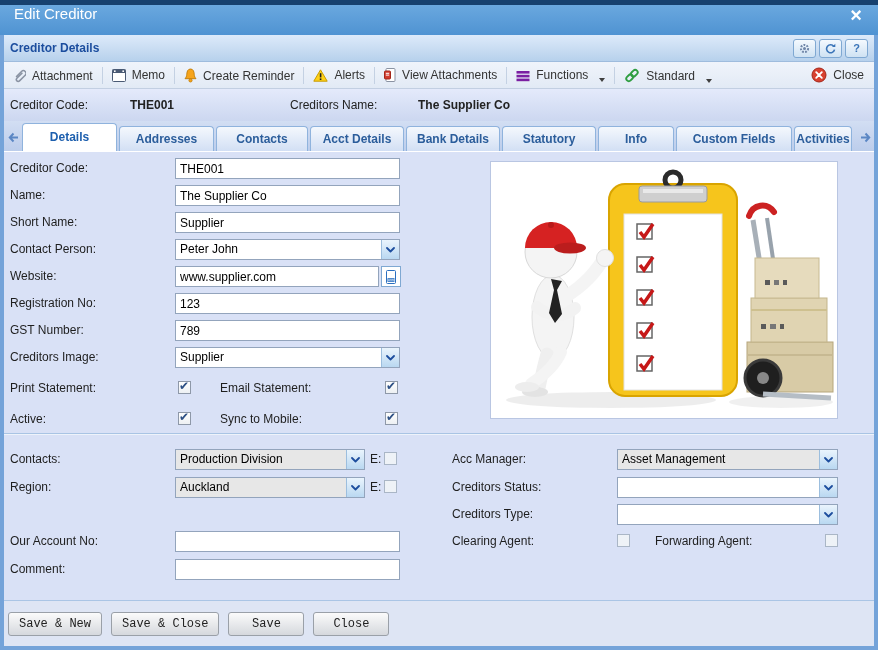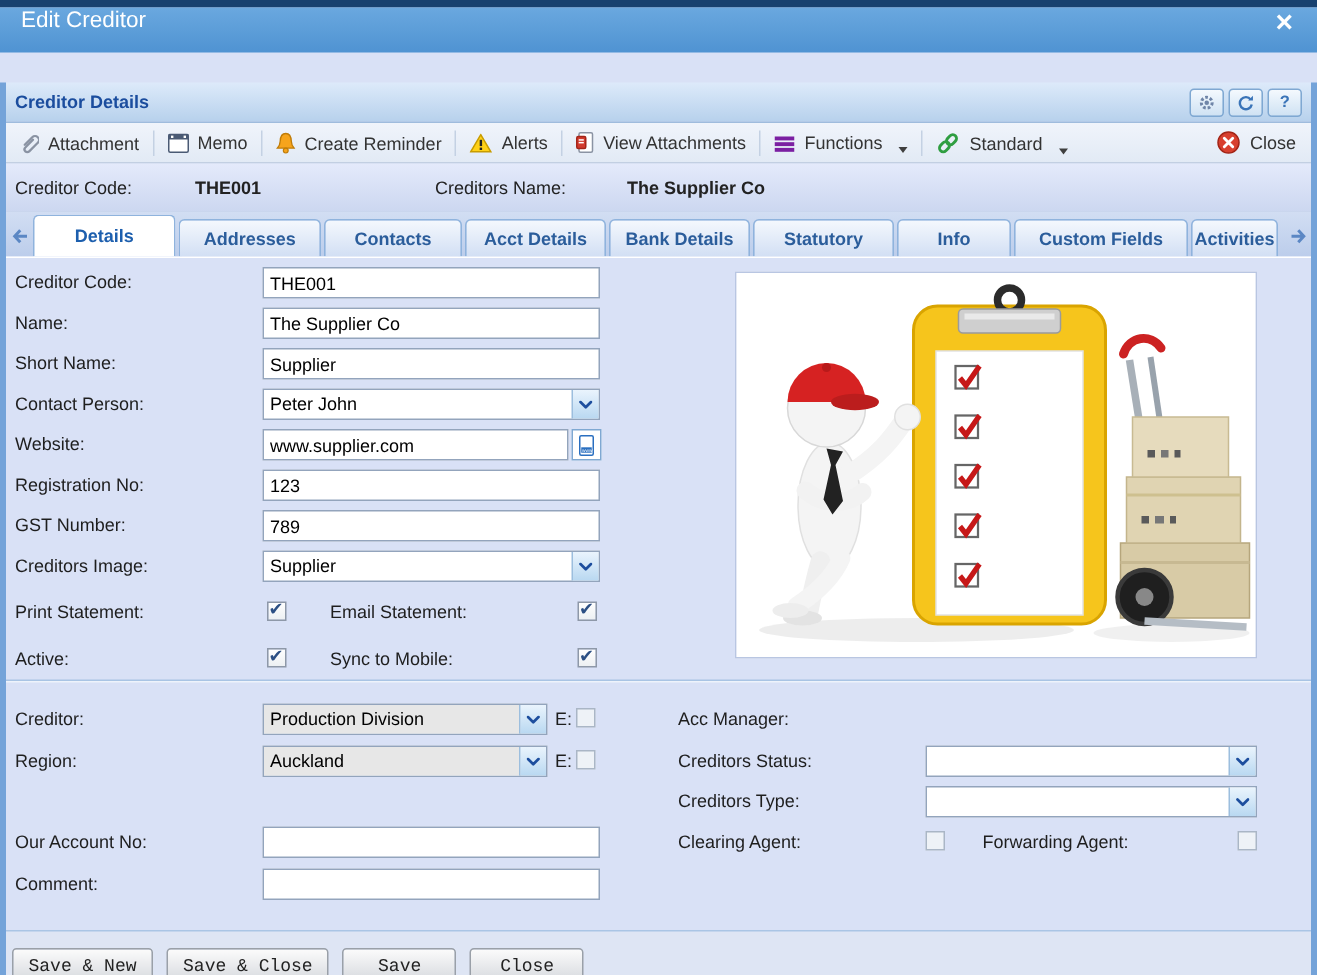--- a/index.html
+++ b/index.html
@@ -1,21 +1,21 @@
 <!DOCTYPE html>
 <html><head>
 <meta charset="utf-8">
 <style>
   html,body{margin:0;padding:0;background:#fff;font-family:"Liberation Sans",sans-serif;}
   .window{position:relative;width:878px;height:650px;background:#d9e1f6;overflow:hidden;}
   .top-strip{height:5px;background:#17416f;}
   .titlebar{height:30px;background:linear-gradient(#6aa8df,#4f93d2);display:flex;align-items:flex-start;padding:0 16px 0 14px;}
   .title{color:#fff;font-size:15px;}
   .title-close{margin-left:auto;color:#fff;font-size:20px;font-weight:bold;line-height:1;cursor:pointer;}
-  .frame{position:absolute;top:35px;left:0;right:0;bottom:0;border:4px solid #74a3d9;border-top:none;margin-top:20px;}
+  .frame{position:absolute;top:35px;left:0;right:0;bottom:0;border:4px solid #74a3d9;border-top:none;}
 
   .panel-bar{position:absolute;top:0;left:0;right:0;height:27px;background:linear-gradient(#ddeafa,#b7d1ec);border-bottom:1px solid #9fbcdd;display:flex;align-items:center;padding:0 6px;box-sizing:border-box;}
   .panel-title{color:#1b4d9e;font-weight:bold;font-size:12px;}
   .panel-btns{margin-left:auto;display:flex;gap:3px;}
   .pbtn{width:21px;height:17px;border:1px solid #7fa8d2;border-radius:3px;background:linear-gradient(#f4f9fe,#cfe2f3);display:flex;align-items:center;justify-content:center;font-size:11px;color:#3a74b8;font-weight:bold;cursor:pointer;}
 
   .toolbar{position:absolute;top:27px;left:0;right:0;height:27px;background:linear-gradient(#f0f4fb,#e2eaf5);border-bottom:1px solid #c2cfe2;display:flex;align-items:center;padding:0 10px 0 8px;font-size:12px;color:#333;box-sizing:border-box;}
   .titem{display:flex;align-items:flex-end;gap:6px;cursor:pointer;white-space:nowrap;}
   .tsep{width:1px;height:17px;background:#c4d1e3;margin:0 9px;}
   .caret{width:0;height:0;border-left:3.5px solid transparent;border-right:3.5px solid transparent;border-top:4px solid #3f3f3f;margin-left:5px;}
@@ -310,32 +310,40 @@
           <path d="M34 86 A26 26 0 0 1 86 86 Z" fill="#d62222"></path>
           <ellipse cx="79" cy="86" rx="16" ry="5.5" fill="#bb1d1d"></ellipse>
           <circle cx="60" cy="63" r="3" fill="#b81a1a"></circle>
           <path d="M60 117 l11 2 l-5 9 l5 24 l-7 9 l-6 -10 l5 -23 z" fill="#222"></path>
         </svg>
       </div>
     </div>
 
     <div class="lower">
       <div class="row" style="top:15px">
-        <span class="lbl">Creditor:</span>
+        <span class="lbl">Contacts:</span>
         <div class="combo gray" style="left:171px;width:190px">
           <span class="ctext">Production Division</span>
           <span class="cbtn">
               <svg width="9" height="6">
                 <path d="M1 1 L4.5 4.5 L8 1" fill="none" stroke="#1d4e9e" stroke-width="1.8" stroke-linecap="round" stroke-linejoin="round"></path>
               </svg>
             </span>
         </div>
         <span class="lbl" style="left:366px">E:</span>
         <span class="checkbox dim" style="left:380px"></span>
         <span class="lbl lbl-r">Acc Manager:</span>
+        <div class="combo gray" style="left:613px;width:221px">
+          <span class="ctext">Asset Management</span>
+          <span class="cbtn">
+              <svg width="9" height="6">
+                <path d="M1 1 L4.5 4.5 L8 1" fill="none" stroke="#1d4e9e" stroke-width="1.8" stroke-linecap="round" stroke-linejoin="round"></path>
+              </svg>
+            </span>
+        </div>
       </div>
       <div class="row" style="top:43px">
         <span class="lbl">Region:</span>
         <div class="combo gray" style="left:171px;width:190px">
           <span class="ctext">Auckland</span>
           <span class="cbtn">
               <svg width="9" height="6">
                 <path d="M1 1 L4.5 4.5 L8 1" fill="none" stroke="#1d4e9e" stroke-width="1.8" stroke-linecap="round" stroke-linejoin="round"></path>
               </svg>
             </span>

